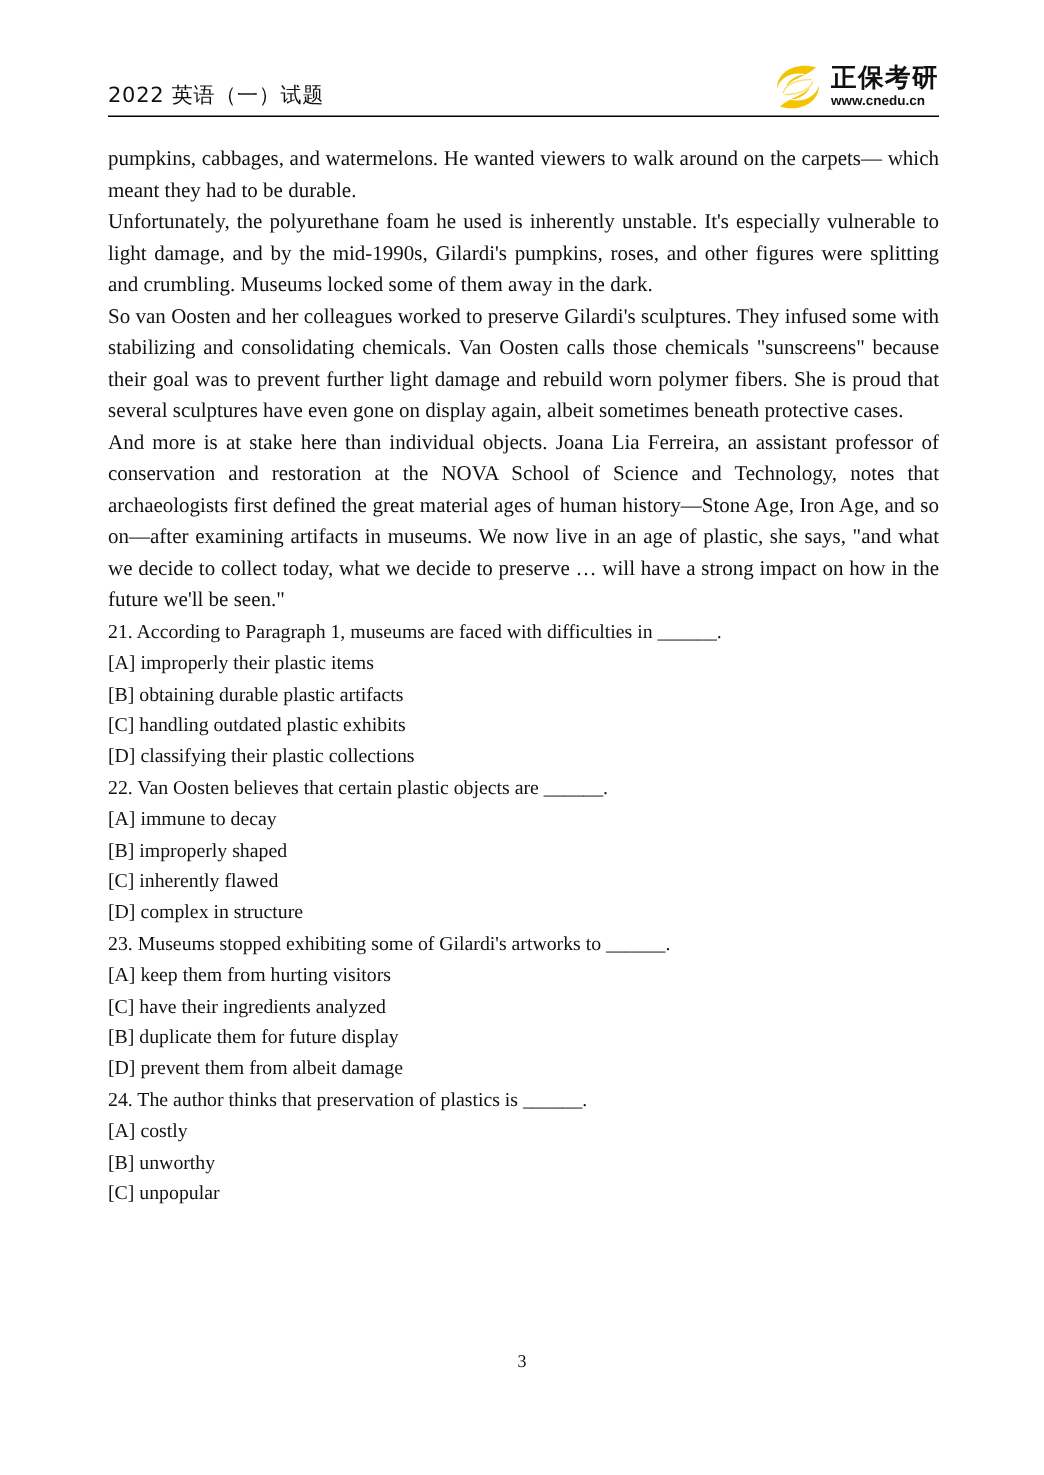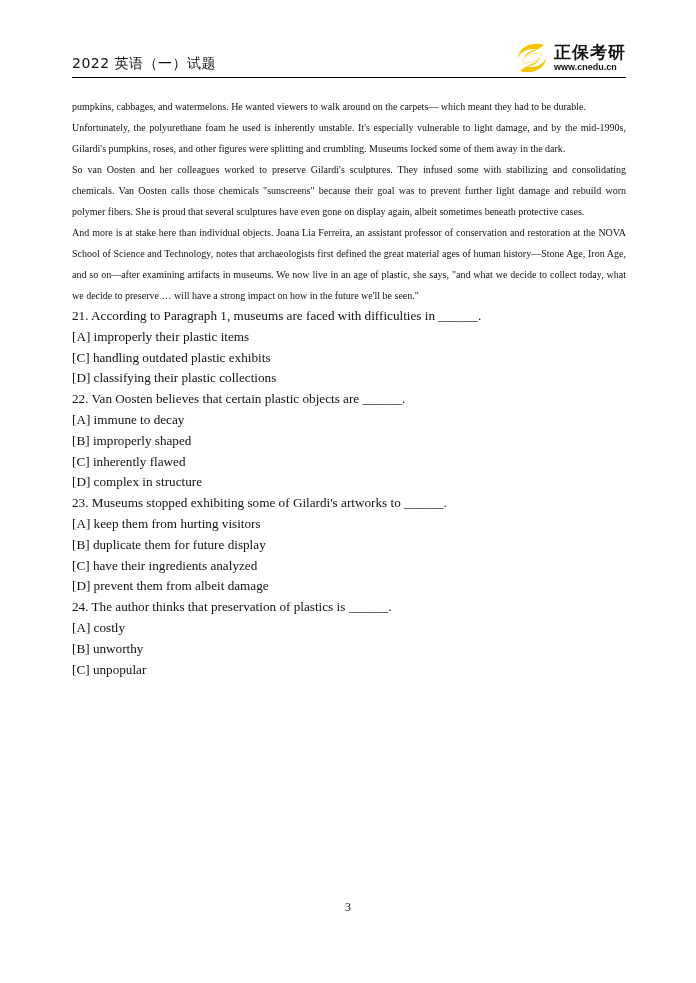--- a/index.html
+++ b/index.html
@@ -10,21 +10,21 @@
   .header-title { position: absolute; left: 0; bottom: 4px; font-size: 14px;
                   font-family: "DejaVu Sans", sans-serif; letter-spacing: 0.5px; }
   .logo { position: absolute; right: 0; top: 0; height: 36px; display: flex; align-items: center; }
   .logo-mark { width: 36px; height: 34px; margin-right: 4px; }
   .logo-text { display: flex; flex-direction: column; align-items: flex-start; }
   .logo-cn { font-family: "DejaVu Sans", sans-serif; font-weight: bold; font-size: 17px;
              color: #111; line-height: 19px; letter-spacing: 1px; }
   .logo-url { font-family: "Liberation Sans", sans-serif; font-size: 9px; color: #111;
               line-height: 11px; font-weight: bold; }
   .content { position: absolute; left: 72px; top: 96px; width: 554px; }
-  .para { font-size: 10px; line-height: 21px; text-align: justify; margin: 0; }
+  .para { font-size: 14px; line-height: 21px; text-align: justify; margin: 0; }
   .q { font-size: 13.2px; line-height: 20.8px; margin: 0; }
   .page-number { position: absolute; left: 0; width: 696px; top: 900px; text-align: center;
                  font-size: 12px; }
 </style>
 </head>
 <body>
 
 <div class="header">
   <div class="header-title">2022 英语（一）试题</div>
   <div class="logo">
@@ -43,35 +43,36 @@
 
 <div class="content">
   <p class="para">pumpkins, cabbages, and watermelons. He wanted viewers to walk around on the carpets— which meant they had to be durable.</p>
   <p class="para">Unfortunately, the polyurethane foam he used is inherently unstable. It's especially vulnerable to light damage, and by the mid-1990s, Gilardi's pumpkins, roses, and other figures were splitting and crumbling. Museums locked some of them away in the dark.</p>
   <p class="para">So van Oosten and her colleagues worked to preserve Gilardi's sculptures. They infused some with stabilizing and consolidating chemicals. Van Oosten calls those chemicals "sunscreens" because their goal was to prevent further light damage and rebuild worn polymer fibers. She is proud that several sculptures have even gone on display again, albeit sometimes beneath protective cases.</p>
   <p class="para">And more is at stake here than individual objects. Joana Lia Ferreira, an assistant professor of conservation and restoration at the NOVA School of Science and Technology, notes that archaeologists first defined the great material ages of human history—Stone Age, Iron Age, and so on—after examining artifacts in museums. We now live in an age of plastic, she says, "and what we decide to collect today, what we decide to preserve … will have a strong impact on how in the future we'll be seen."</p>
 
   <div>
     <p class="q">21. According to Paragraph 1, museums are faced with difficulties in ______.</p>
     <p class="q">[A] improperly their plastic items</p>
+    <p class="q">[B] obtaining durable plastic artifacts</p>
     <p class="q">[C] handling outdated plastic exhibits</p>
     <p class="q">[D] classifying their plastic collections</p>
   </div>
   <div>
     <p class="q">22. Van Oosten believes that certain plastic objects are ______.</p>
     <p class="q">[A] immune to decay</p>
     <p class="q">[B] improperly shaped</p>
     <p class="q">[C] inherently flawed</p>
     <p class="q">[D] complex in structure</p>
   </div>
   <div>
     <p class="q">23. Museums stopped exhibiting some of Gilardi's artworks to ______.</p>
     <p class="q">[A] keep them from hurting visitors</p>
+    <p class="q">[C] have their ingredients analyzed</p>
     <p class="q">[B] duplicate them for future display</p>
-    <p class="q">[C] have their ingredients analyzed</p>
     <p class="q">[D] prevent them from albeit damage</p>
   </div>
   <div>
     <p class="q">24. The author thinks that preservation of plastics is ______.</p>
     <p class="q">[A] costly</p>
     <p class="q">[B] unworthy</p>
     <p class="q">[C] unpopular</p>
   </div>
 </div>
 

